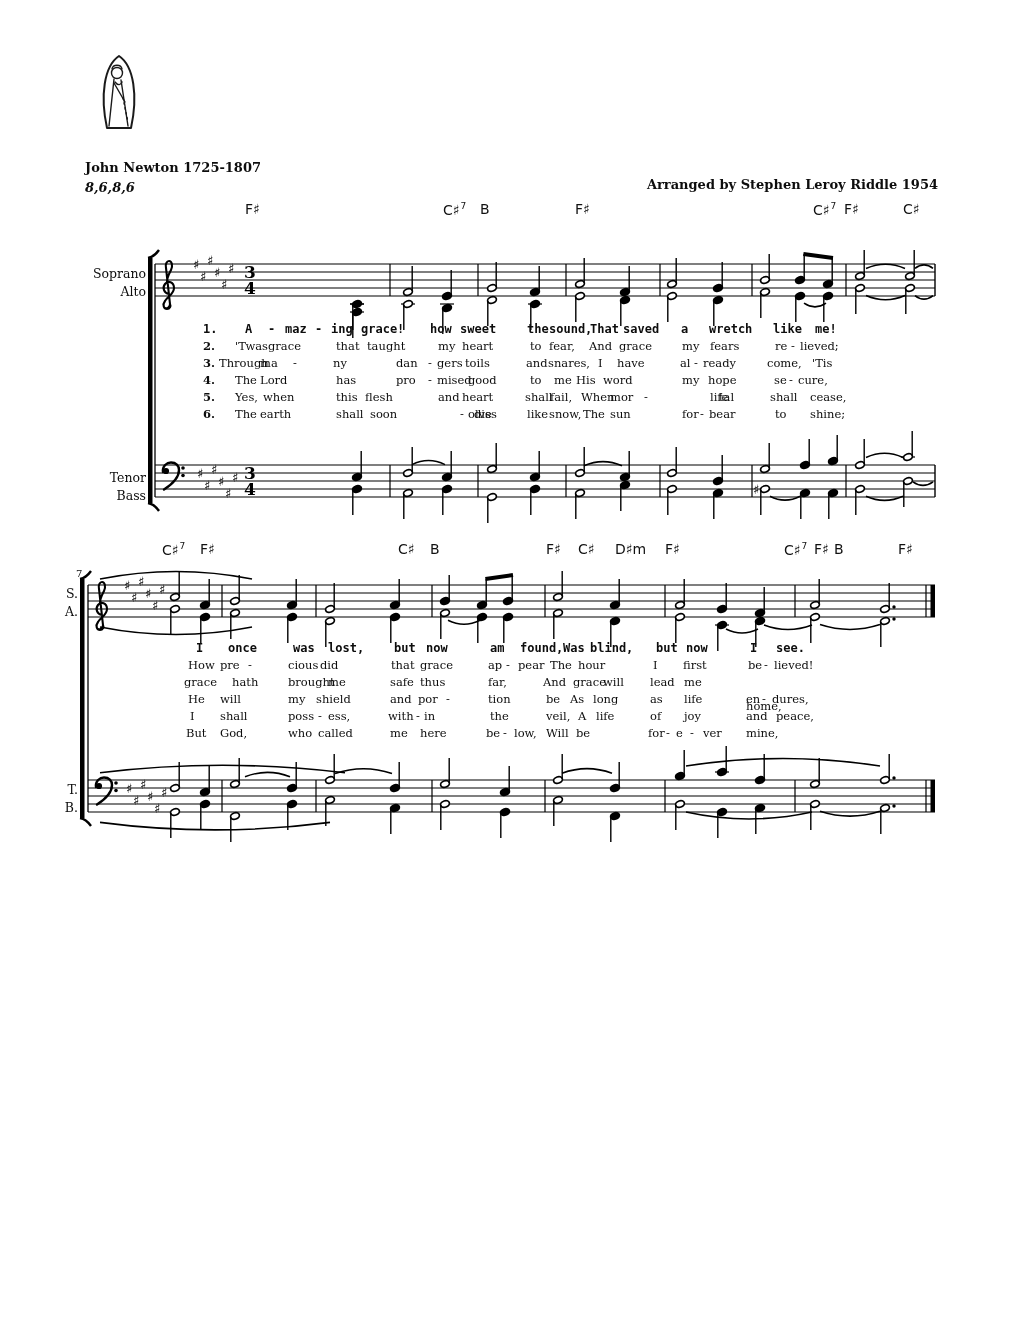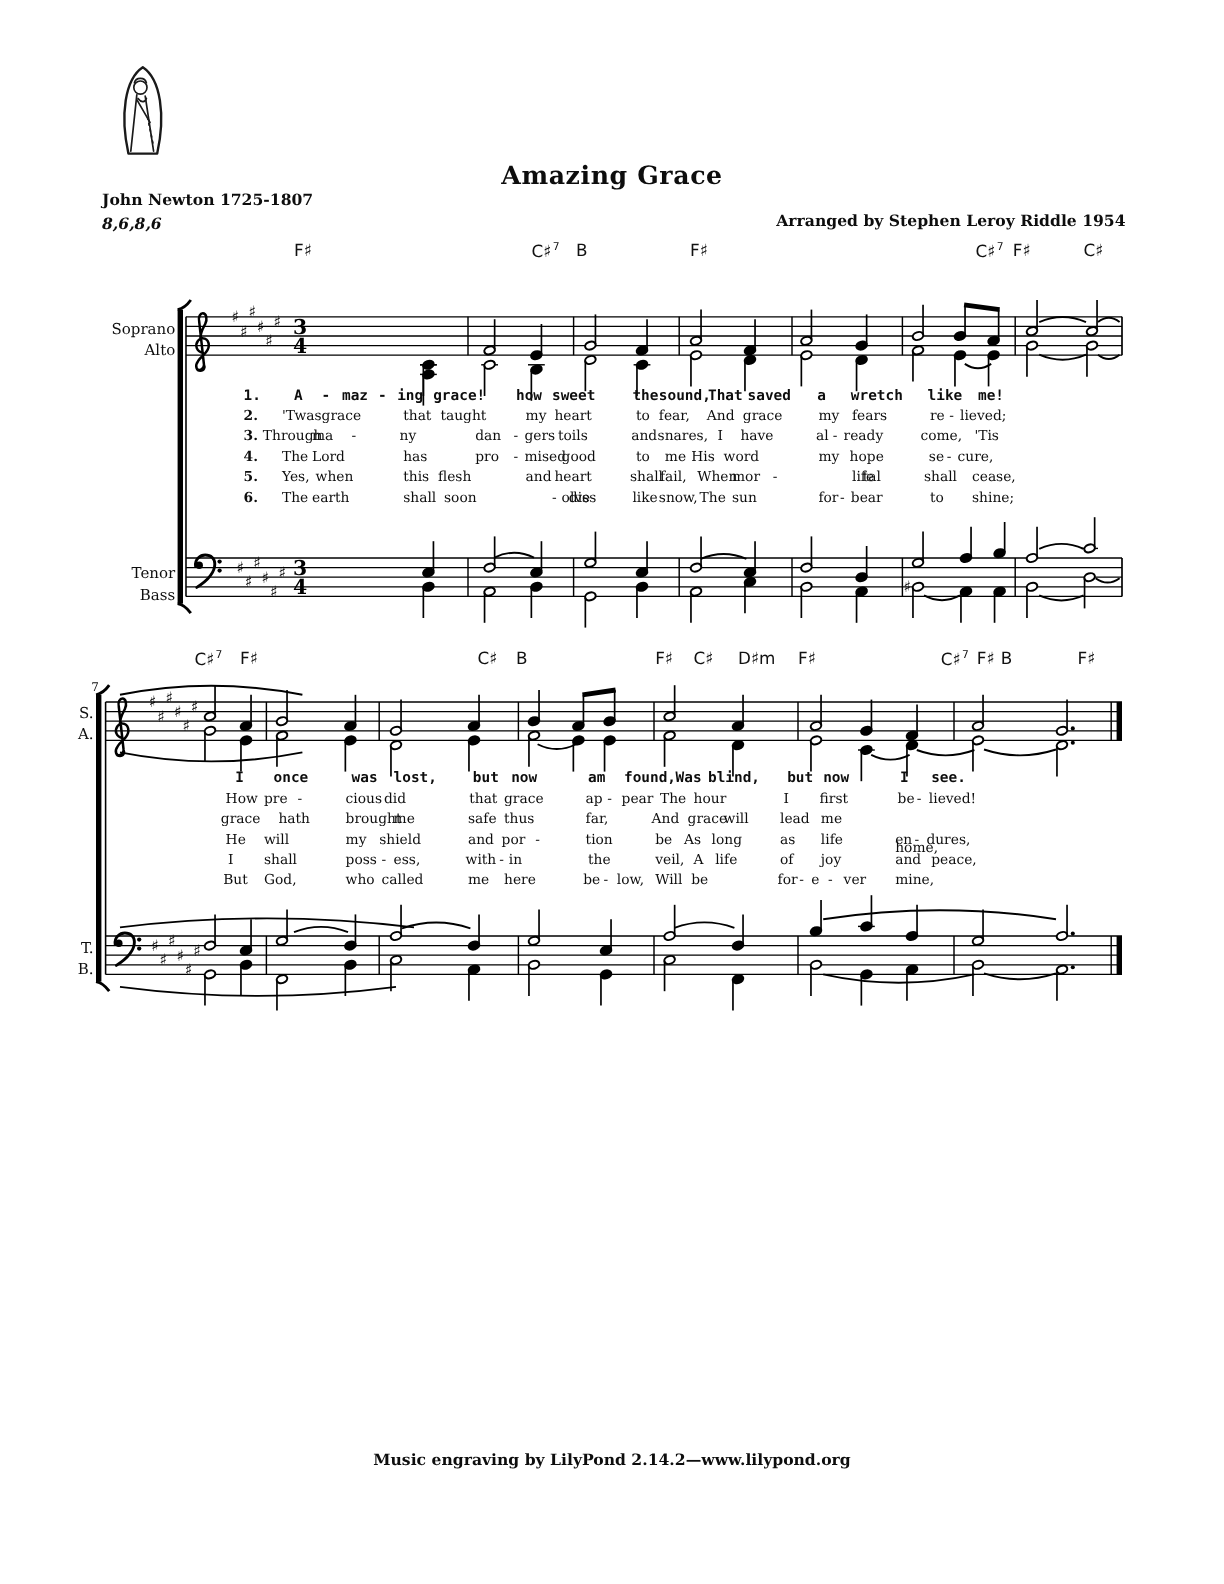--- a/index.html
+++ b/index.html
@@ -34,21 +34,20 @@
         <path d="M20,17 C21,12 29,12 30,17"></path>
         <path d="M22,27 L17,74"></path>
         <path d="M29,28 L36,74"></path>
         <path d="M22,31 L33,50"></path>
         <path d="M23,30 C26,34 29,33 30,30"></path>
         <path d="M31,46 L36,70" stroke-dasharray="1.5,3.5"></path>
       </g>
     </g>
   </svg>
 
-  <div id="title" class="abs">Amazing Grace</div>
   <div id="poet" class="abs">John Newton 1725-1807</div>
   <div id="meter" class="abs">8,6,8,6</div>
   <div id="arranger" class="abs">Arranged by Stephen Leroy Riddle 1954</div>
 
   <div id="measure-number" class="abs" style="left:76px;top:568px;">7</div>
 
   <svg id="notation" width="1020" height="1320">
       <rect x="148" y="258" width="4.5" height="245" fill="#000"></rect>
       <path d="M148,258 Q 154,257 159,250" stroke="#000" stroke-width="2.4" fill="none"></path>
       <path d="M148,503 Q 154,504 159,511" stroke="#000" stroke-width="2.4" fill="none"></path>
@@ -645,14 +644,13 @@
       <span class="stafflabel" style="left: 146px; top: 266px;">Soprano</span>
       <span class="stafflabel" style="left: 146px; top: 284px;">Alto</span>
       <span class="stafflabel" style="left: 146px; top: 470px;">Tenor</span>
       <span class="stafflabel" style="left: 146px; top: 488px;">Bass</span>
       <span class="stafflabel" style="left: 78px; top: 586px;">S.</span>
       <span class="stafflabel" style="left: 78px; top: 604px;">A.</span>
       <span class="stafflabel" style="left: 78px; top: 782px;">T.</span>
       <span class="stafflabel" style="left: 78px; top: 800px;">B.</span>
     </div>
 
-  <div id="footer" class="abs">Music engraving by LilyPond 2.14.2—www.lilypond.org</div>
 </div>
 
 </body></html>

